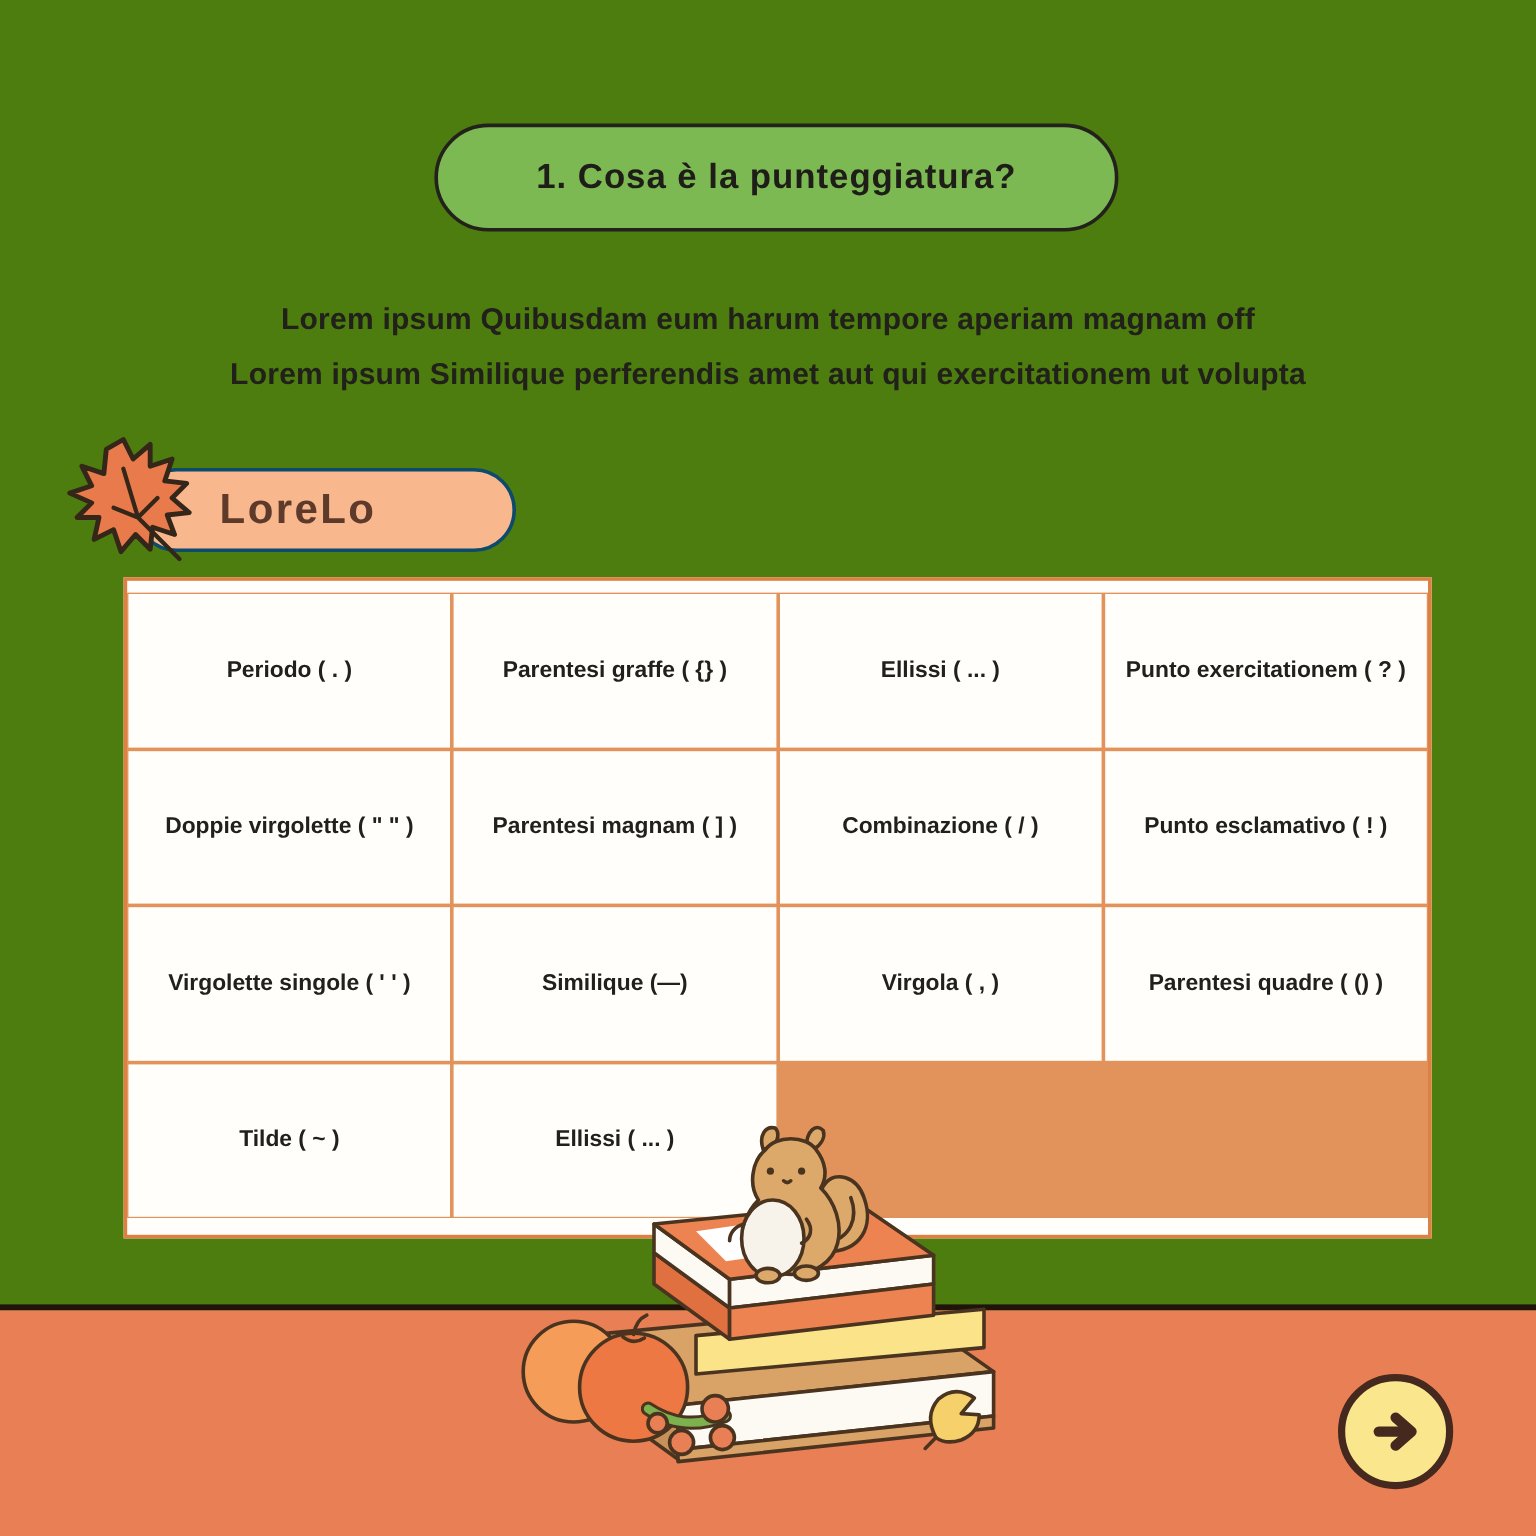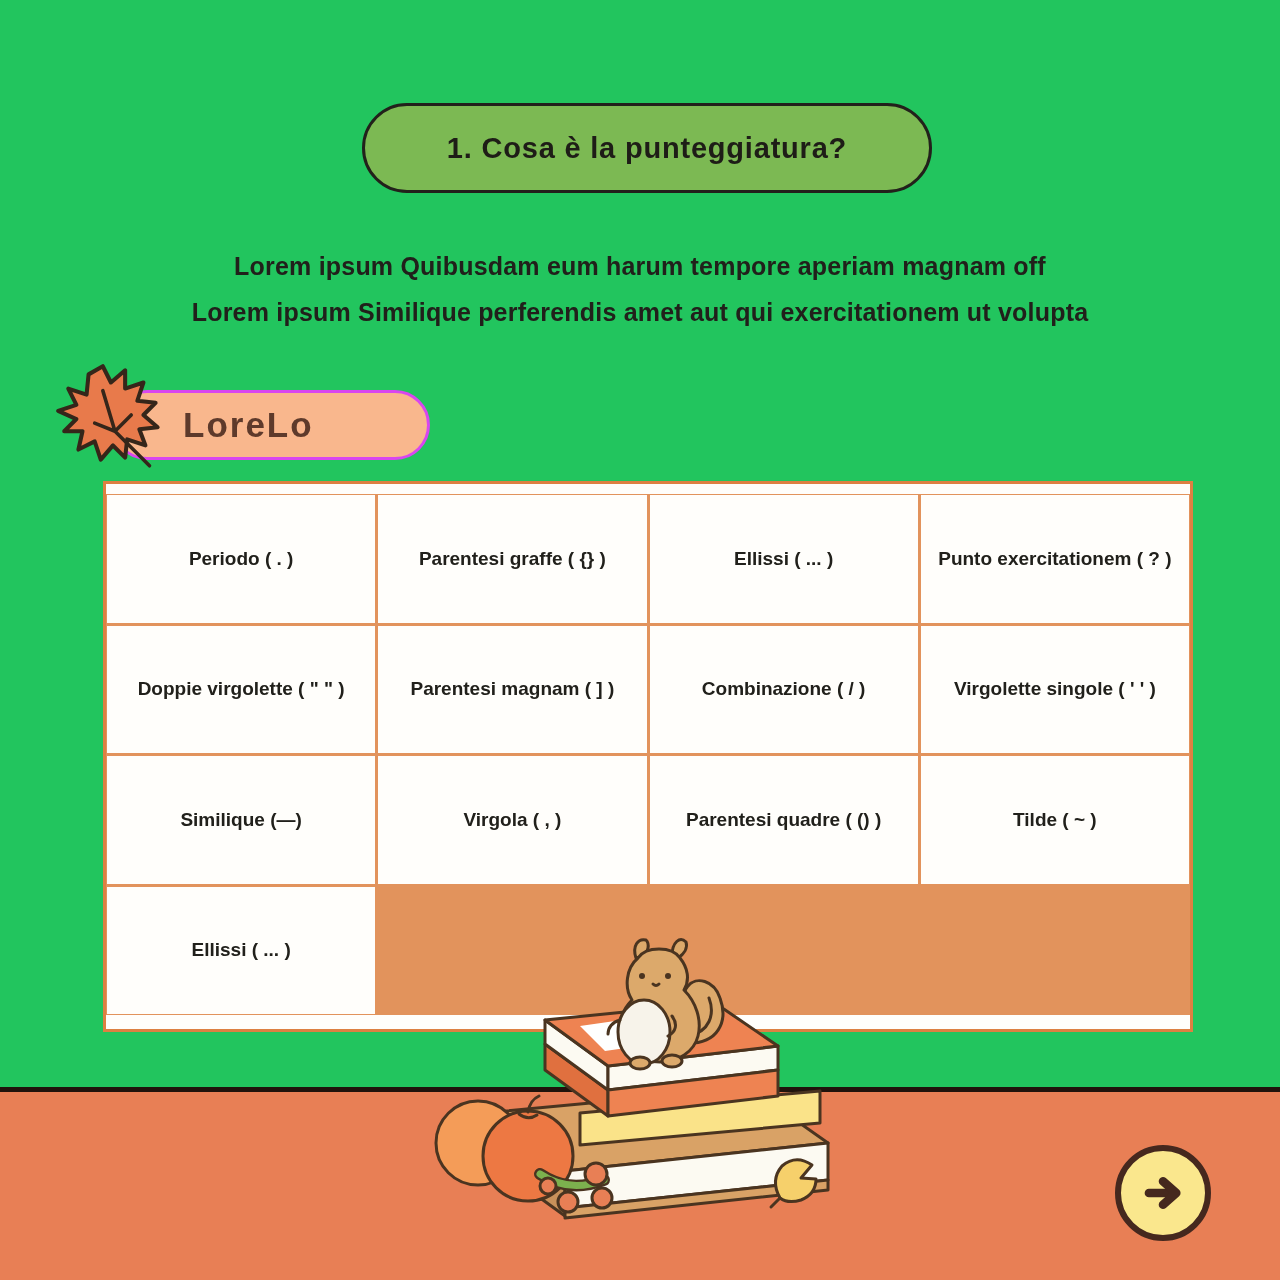--- a/index.html
+++ b/index.html
@@ -1,33 +1,33 @@
 <!DOCTYPE html>
 <html><head>
 <meta charset="utf-8">
 <style>
   html,body{margin:0;padding:0;}
   body{font-family:"Liberation Sans","DejaVu Sans",sans-serif;}
-  .canvas{position:relative;width:1280px;height:1280px;background:#22c55e;overflow:hidden;text-decoration:underline;}
+  .canvas{position:relative;width:1280px;height:1280px;background:#4d7c0f;overflow:hidden;text-decoration:underline;}
 
   .floor-line{position:absolute;left:0;top:1087px;width:1280px;height:5px;background:#20130C;}
   .floor{position:absolute;left:0;top:1092px;width:1280px;height:188px;background:#E87F55;}
 
   .badge{position:absolute;left:362px;top:103px;width:570px;height:90px;background:#7CB953;
     border:3px solid #22211B;border-radius:46px;display:flex;align-items:center;justify-content:center;
     box-sizing:border-box;}
   .badge span{font-size:29px;font-weight:800;color:#1E1D17;letter-spacing:0.8px;}
 
   .intro-line{position:absolute;left:0;width:1280px;text-align:center;font-size:25px;font-weight:bold;
     color:#21201B;letter-spacing:0.2px;}
   .intro-1{top:252px;}
   .intro-2{top:298px;}
 
   .chip{position:absolute;left:112px;top:390px;width:318px;height:70px;background:#F9B78D;
-    border:3px solid #d946ef;border-radius:36px;box-sizing:border-box;display:flex;align-items:center;}
+    border:3px solid #0c4a6e;border-radius:36px;box-sizing:border-box;display:flex;align-items:center;}
   .chip span{padding-left:68px;font-size:35px;font-weight:800;color:#5E3A2B;letter-spacing:2px;}
   .leaf{position:absolute;left:50px;top:360px;width:132px;height:112px;z-index:3;}
 
   .ptable{position:absolute;left:103px;top:481px;width:1090px;height:551px;box-sizing:border-box;
     border:3px solid #DD8042;background:#FFFEFB;padding:10px 0 14px 0;}
   .grid{width:100%;height:100%;box-sizing:border-box;display:grid;
     grid-template-columns:repeat(4,1fr);grid-template-rows:repeat(4,1fr);
     gap:3px;background:#E2935C;border:1.5px solid #E2935C;}
   .cell{background:#FFFEFB;display:flex;align-items:center;justify-content:center;text-align:center;
     font-size:19px;font-weight:bold;color:#21201B;white-space:nowrap;padding:0 2px;overflow:visible;}
@@ -68,20 +68,21 @@
 
   <div class="ptable">
     <div class="grid">
       <div class="cell">Periodo ( . )</div>
       <div class="cell">Parentesi graffe ( {} )</div>
       <div class="cell">Ellissi ( ... )</div>
       <div class="cell">Punto exercitationem ( ? )</div>
       <div class="cell">Doppie virgolette ( " " )</div>
       <div class="cell">Parentesi magnam ( ] )</div>
       <div class="cell">Combinazione ( / )</div>
+      <div class="cell">Punto esclamativo ( ! )</div>
       <div class="cell">Virgolette singole ( ' ' )</div>
       <div class="cell">Similique (—)</div>
       <div class="cell">Virgola ( , )</div>
       <div class="cell">Parentesi quadre ( () )</div>
       <div class="cell">Tilde ( ~ )</div>
       <div class="cell">Ellissi ( ... )</div>
     </div>
   </div>
 
   <svg class="illustration" viewBox="0 0 440 312">

